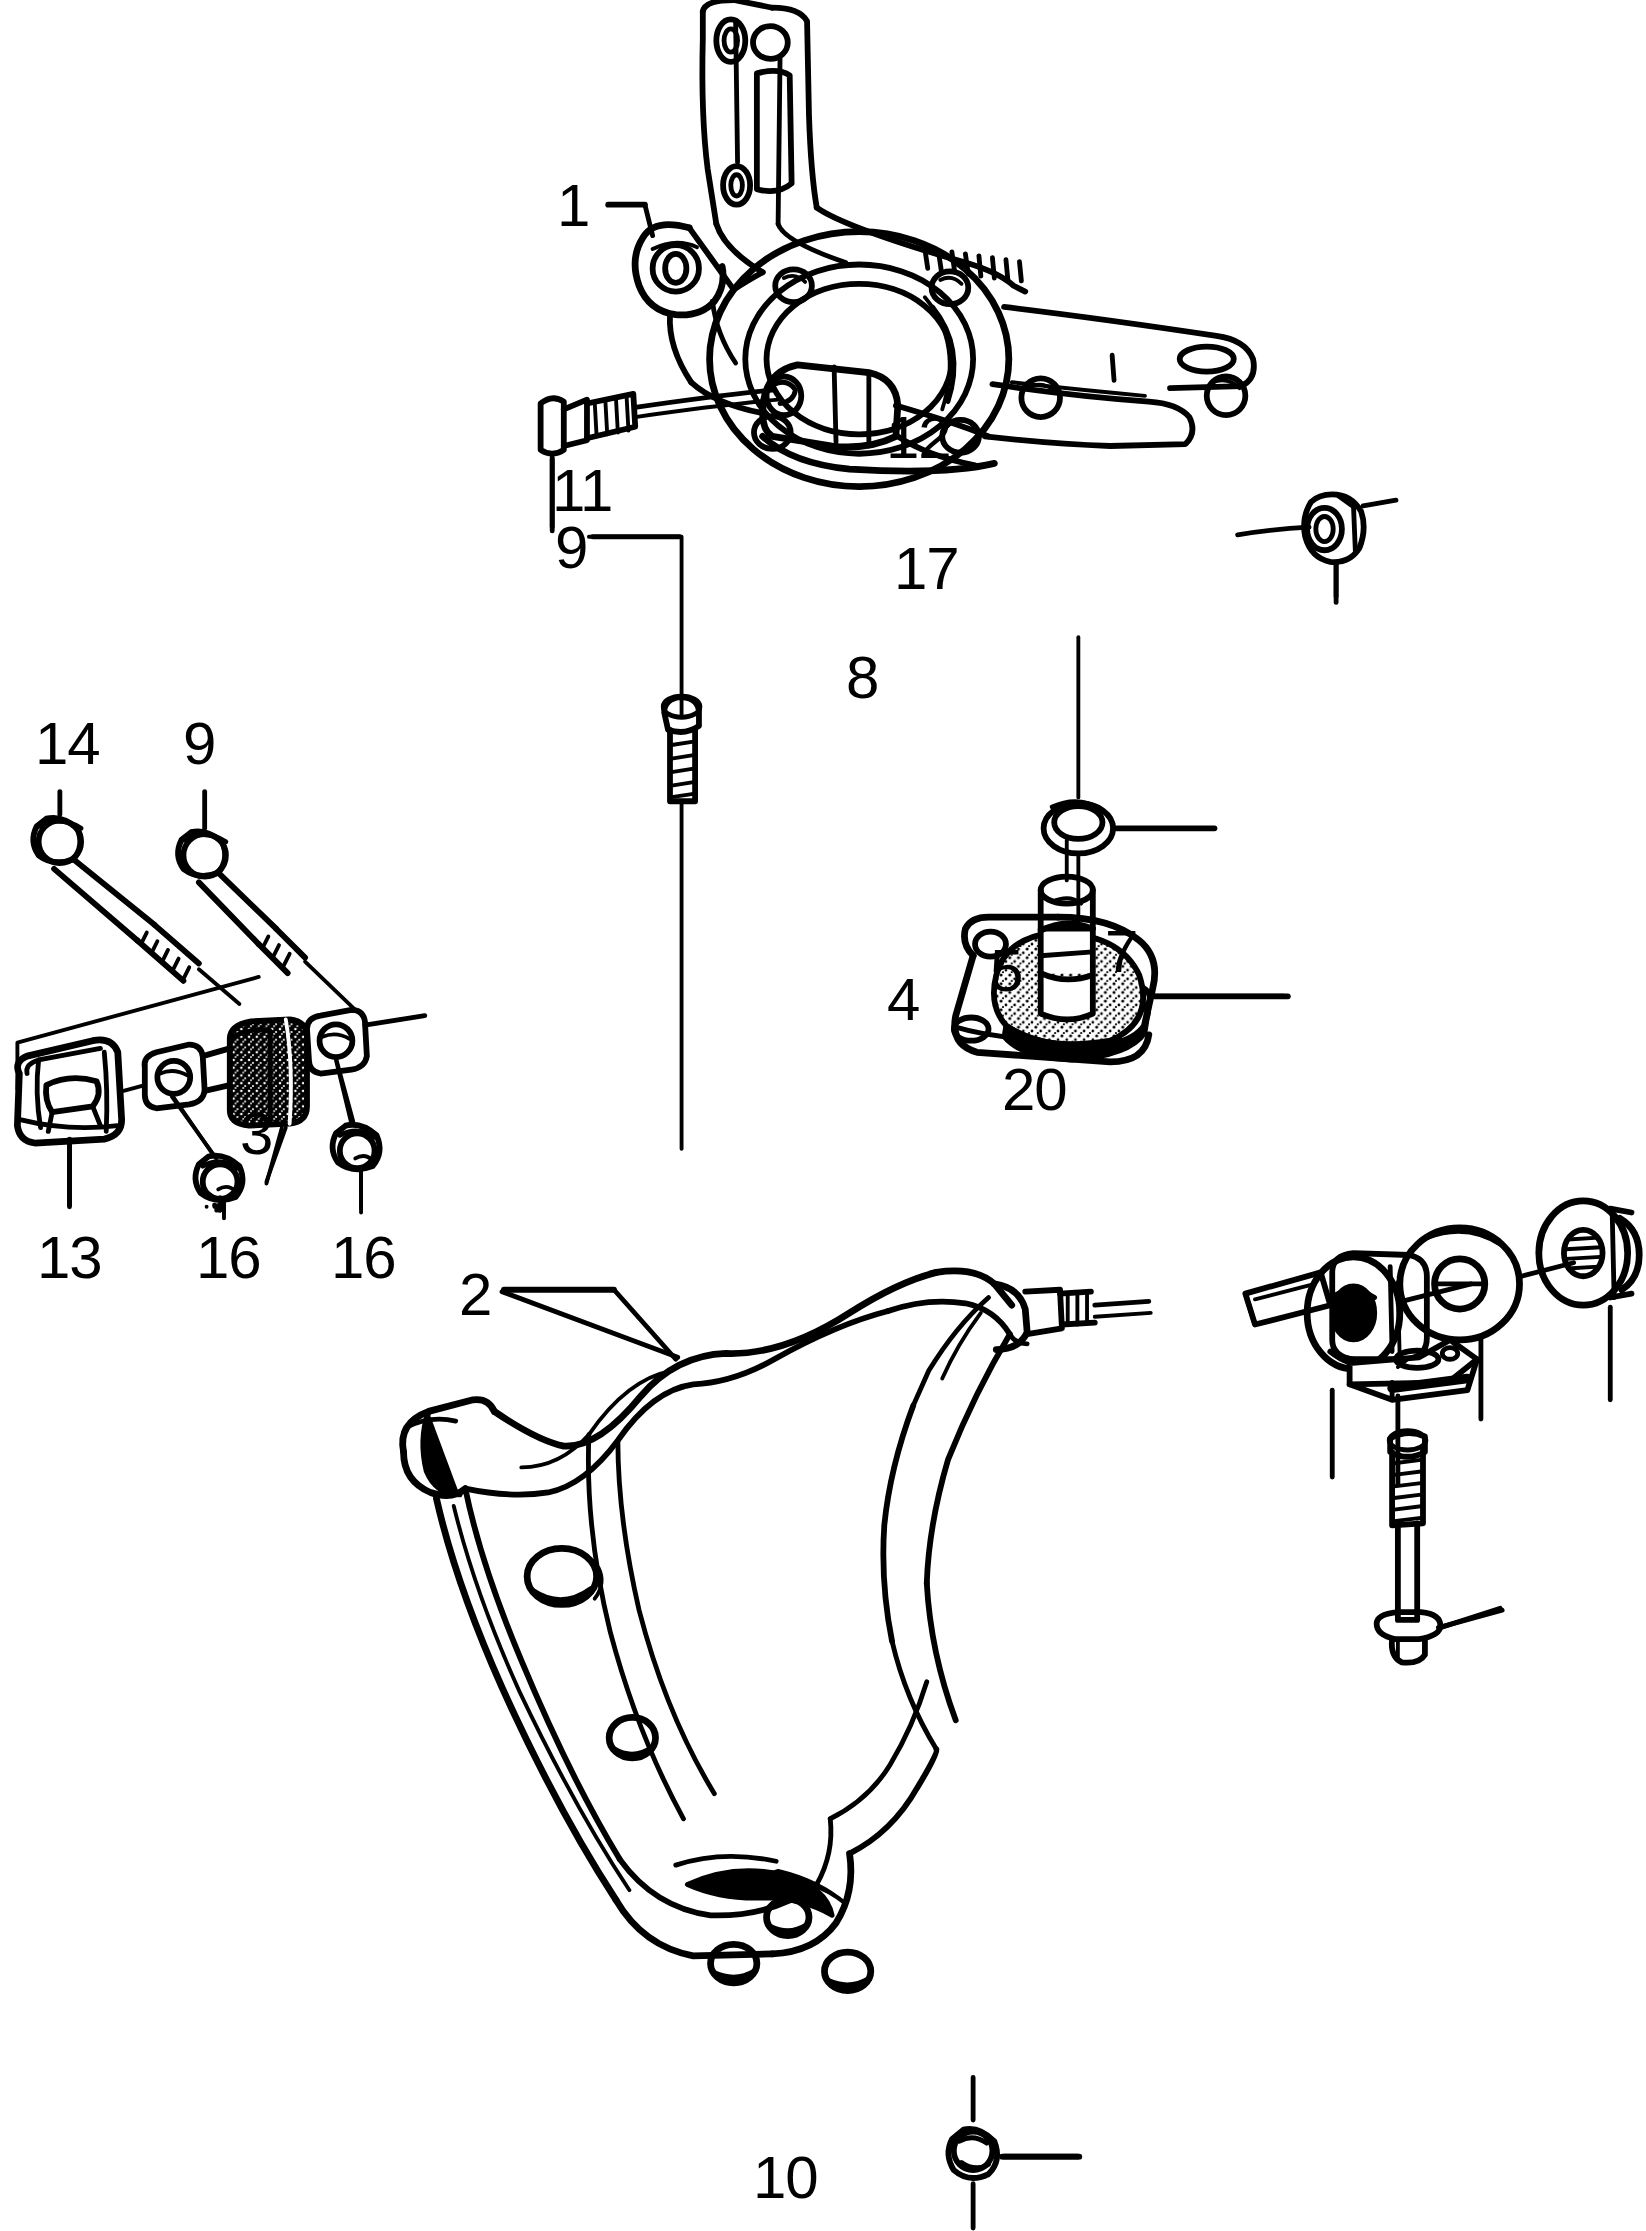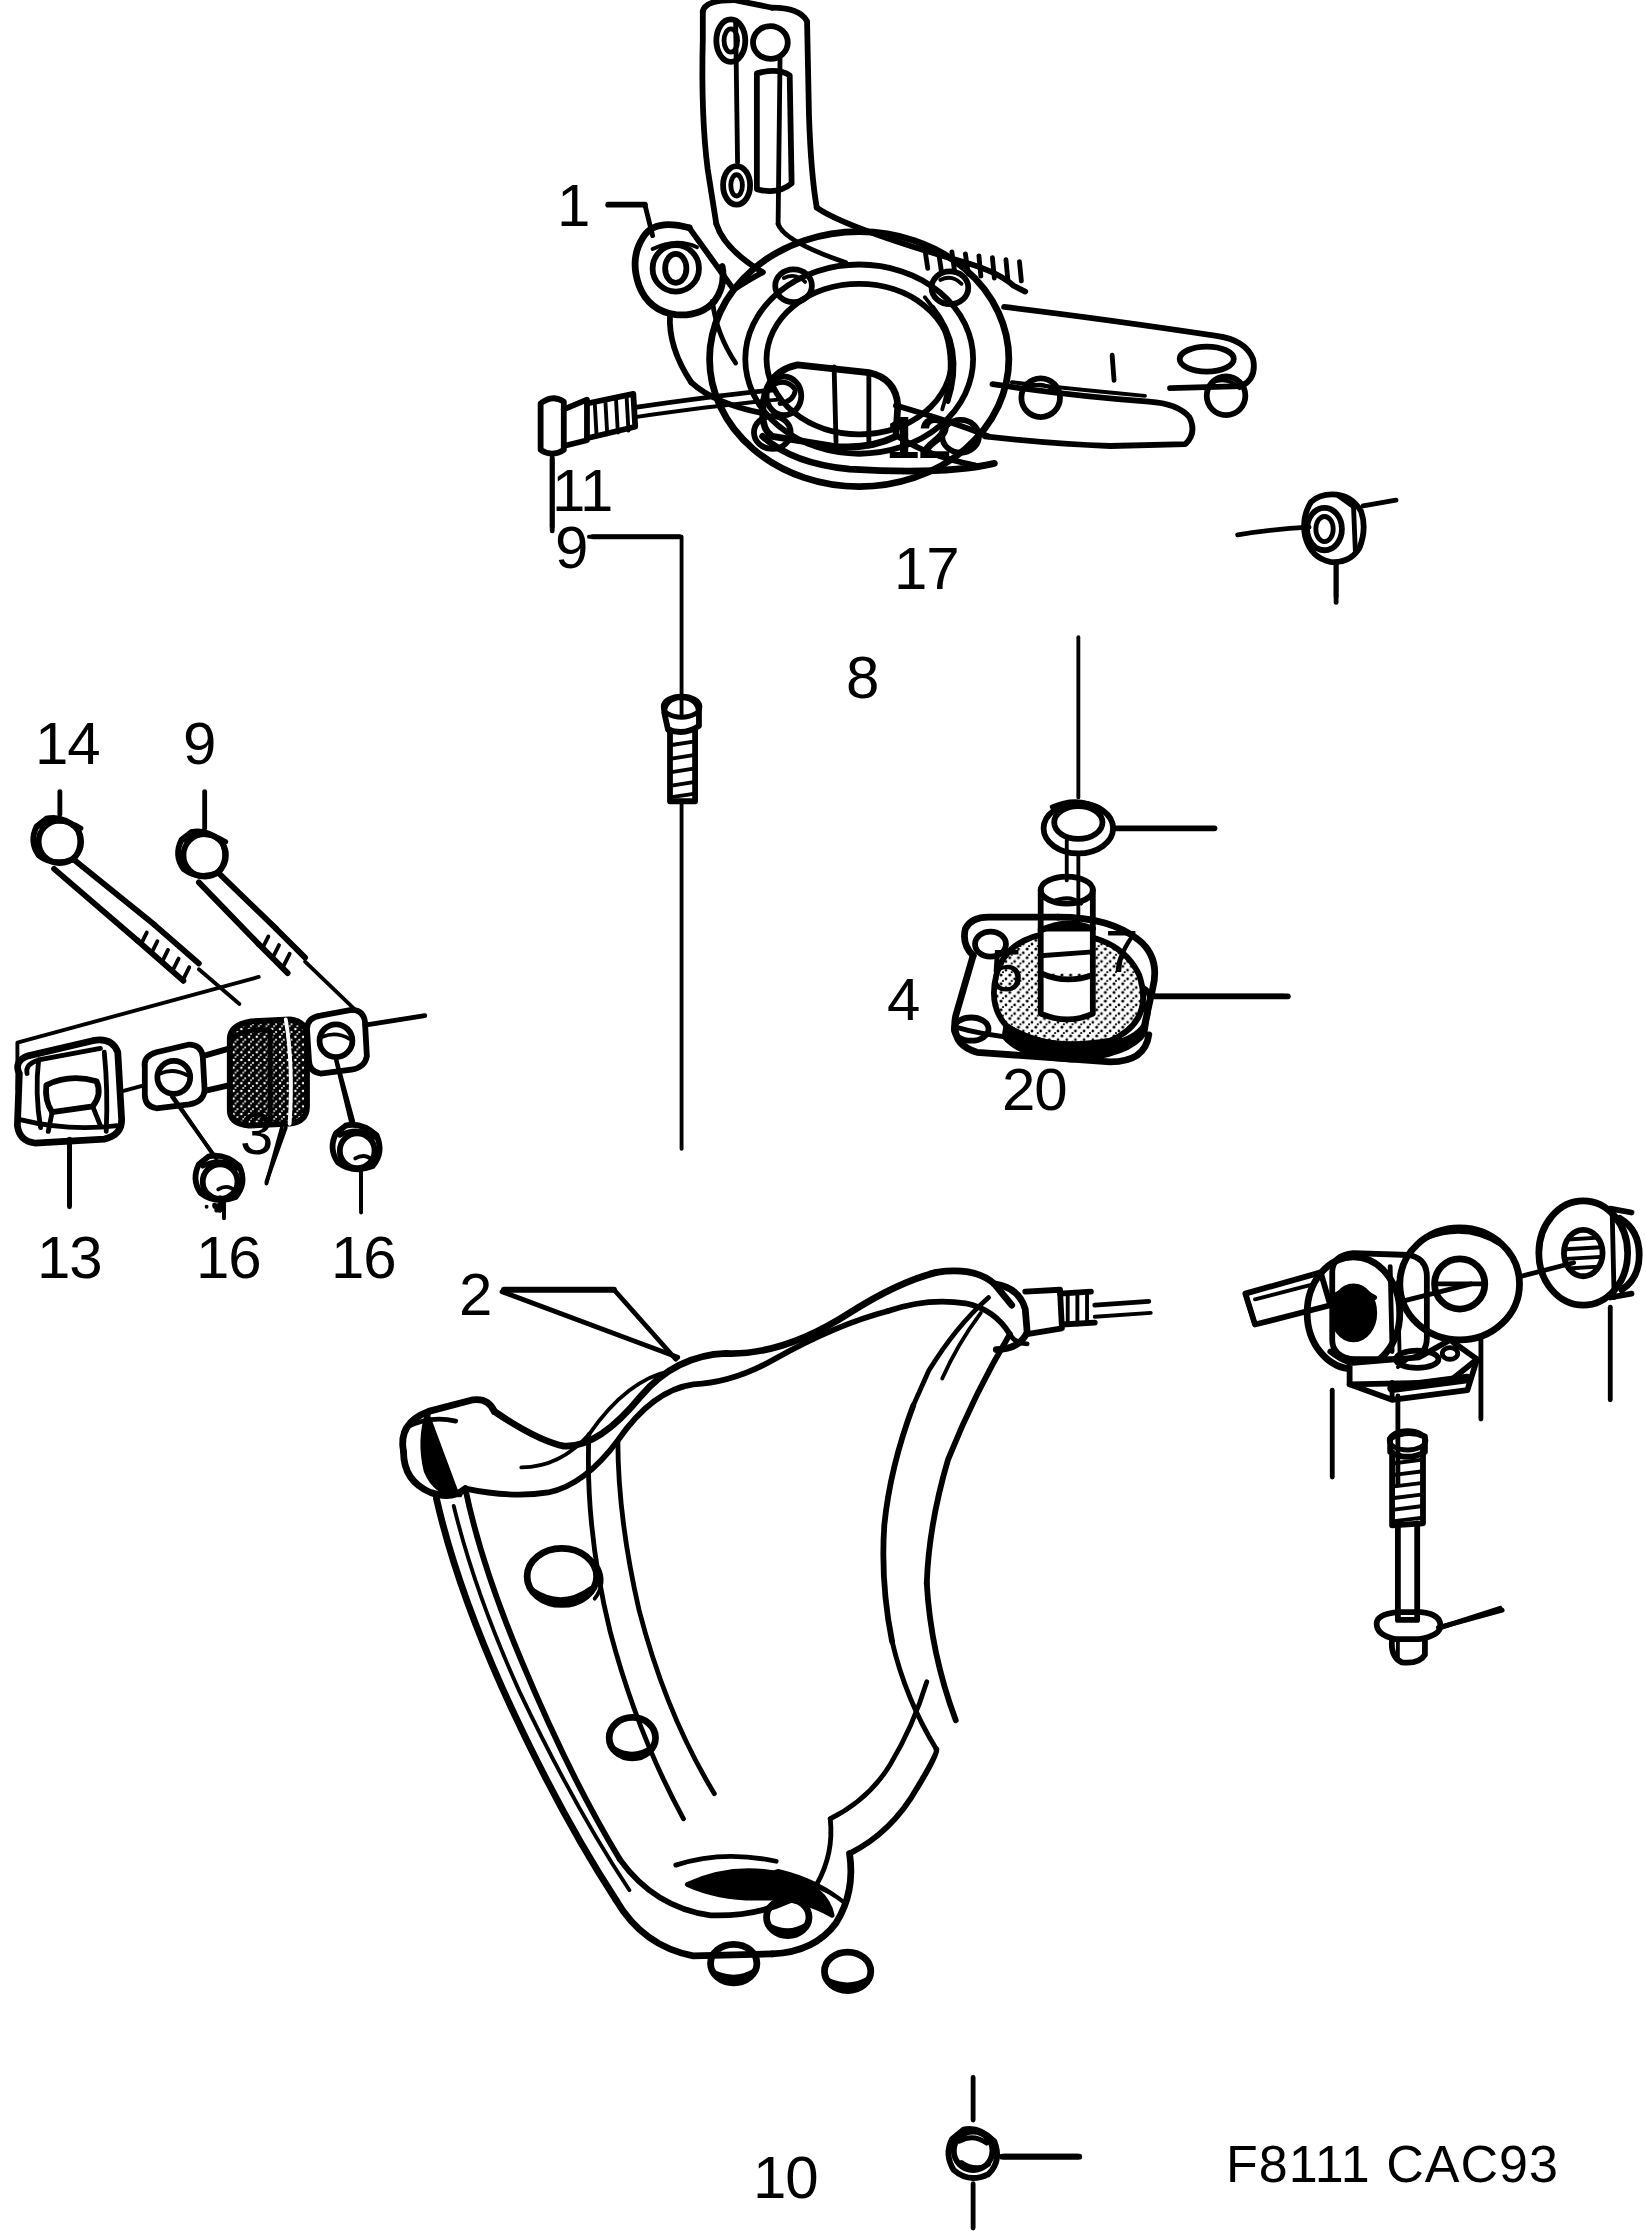--- a/index.html
+++ b/index.html
@@ -509,25 +509,24 @@
   <span class="lbl" style="left:557px;top:176px;">1</span>
   <span class="lbl" style="left:459px;top:1265px;">2</span>
   <span class="lbl" style="left:240px;top:1104px;">3</span>
   <span class="lbl" style="left:887px;top:970px;">4</span>
   <span class="lbl" style="left:990px;top:941px;">5</span>
   <span class="lbl" style="left:1105px;top:922px;">7</span>
   <span class="lbl" style="left:846px;top:648px;">8</span>
   <span class="lbl" style="left:555px;top:518px;">9</span>
   <span class="lbl" style="left:753px;top:2148px;text-align:right;">10</span>
   <span class="lbl" style="left:552px;top:461px;">11</span>
-  <span class="lbl" style="left:886px;top:408px;font-weight:bold;">12</span>
+  <span class="lbl" style="left:886px;top:408px;">12</span>
   <span class="lbl" style="left:37px;top:1228px;">13</span>
   <span class="lbl" style="left:35px;top:714px;">14</span>
   <span class="lbl" style="left:183px;top:714px;">9</span>
   <span class="lbl" style="left:196px;top:1228px;">16</span>
   <span class="lbl" style="left:331px;top:1228px;">16</span>
   <span class="lbl" style="left:894px;top:539px;text-align:center;">17</span>
   <span class="lbl" style="left:995px;top:1060px;margin-left:7px;">20</span>
 
-  <span class="code" style="left:1226px;top:2134px;">F8111 CAC93</span>
 
 </div>
 
 
 </body></html>

